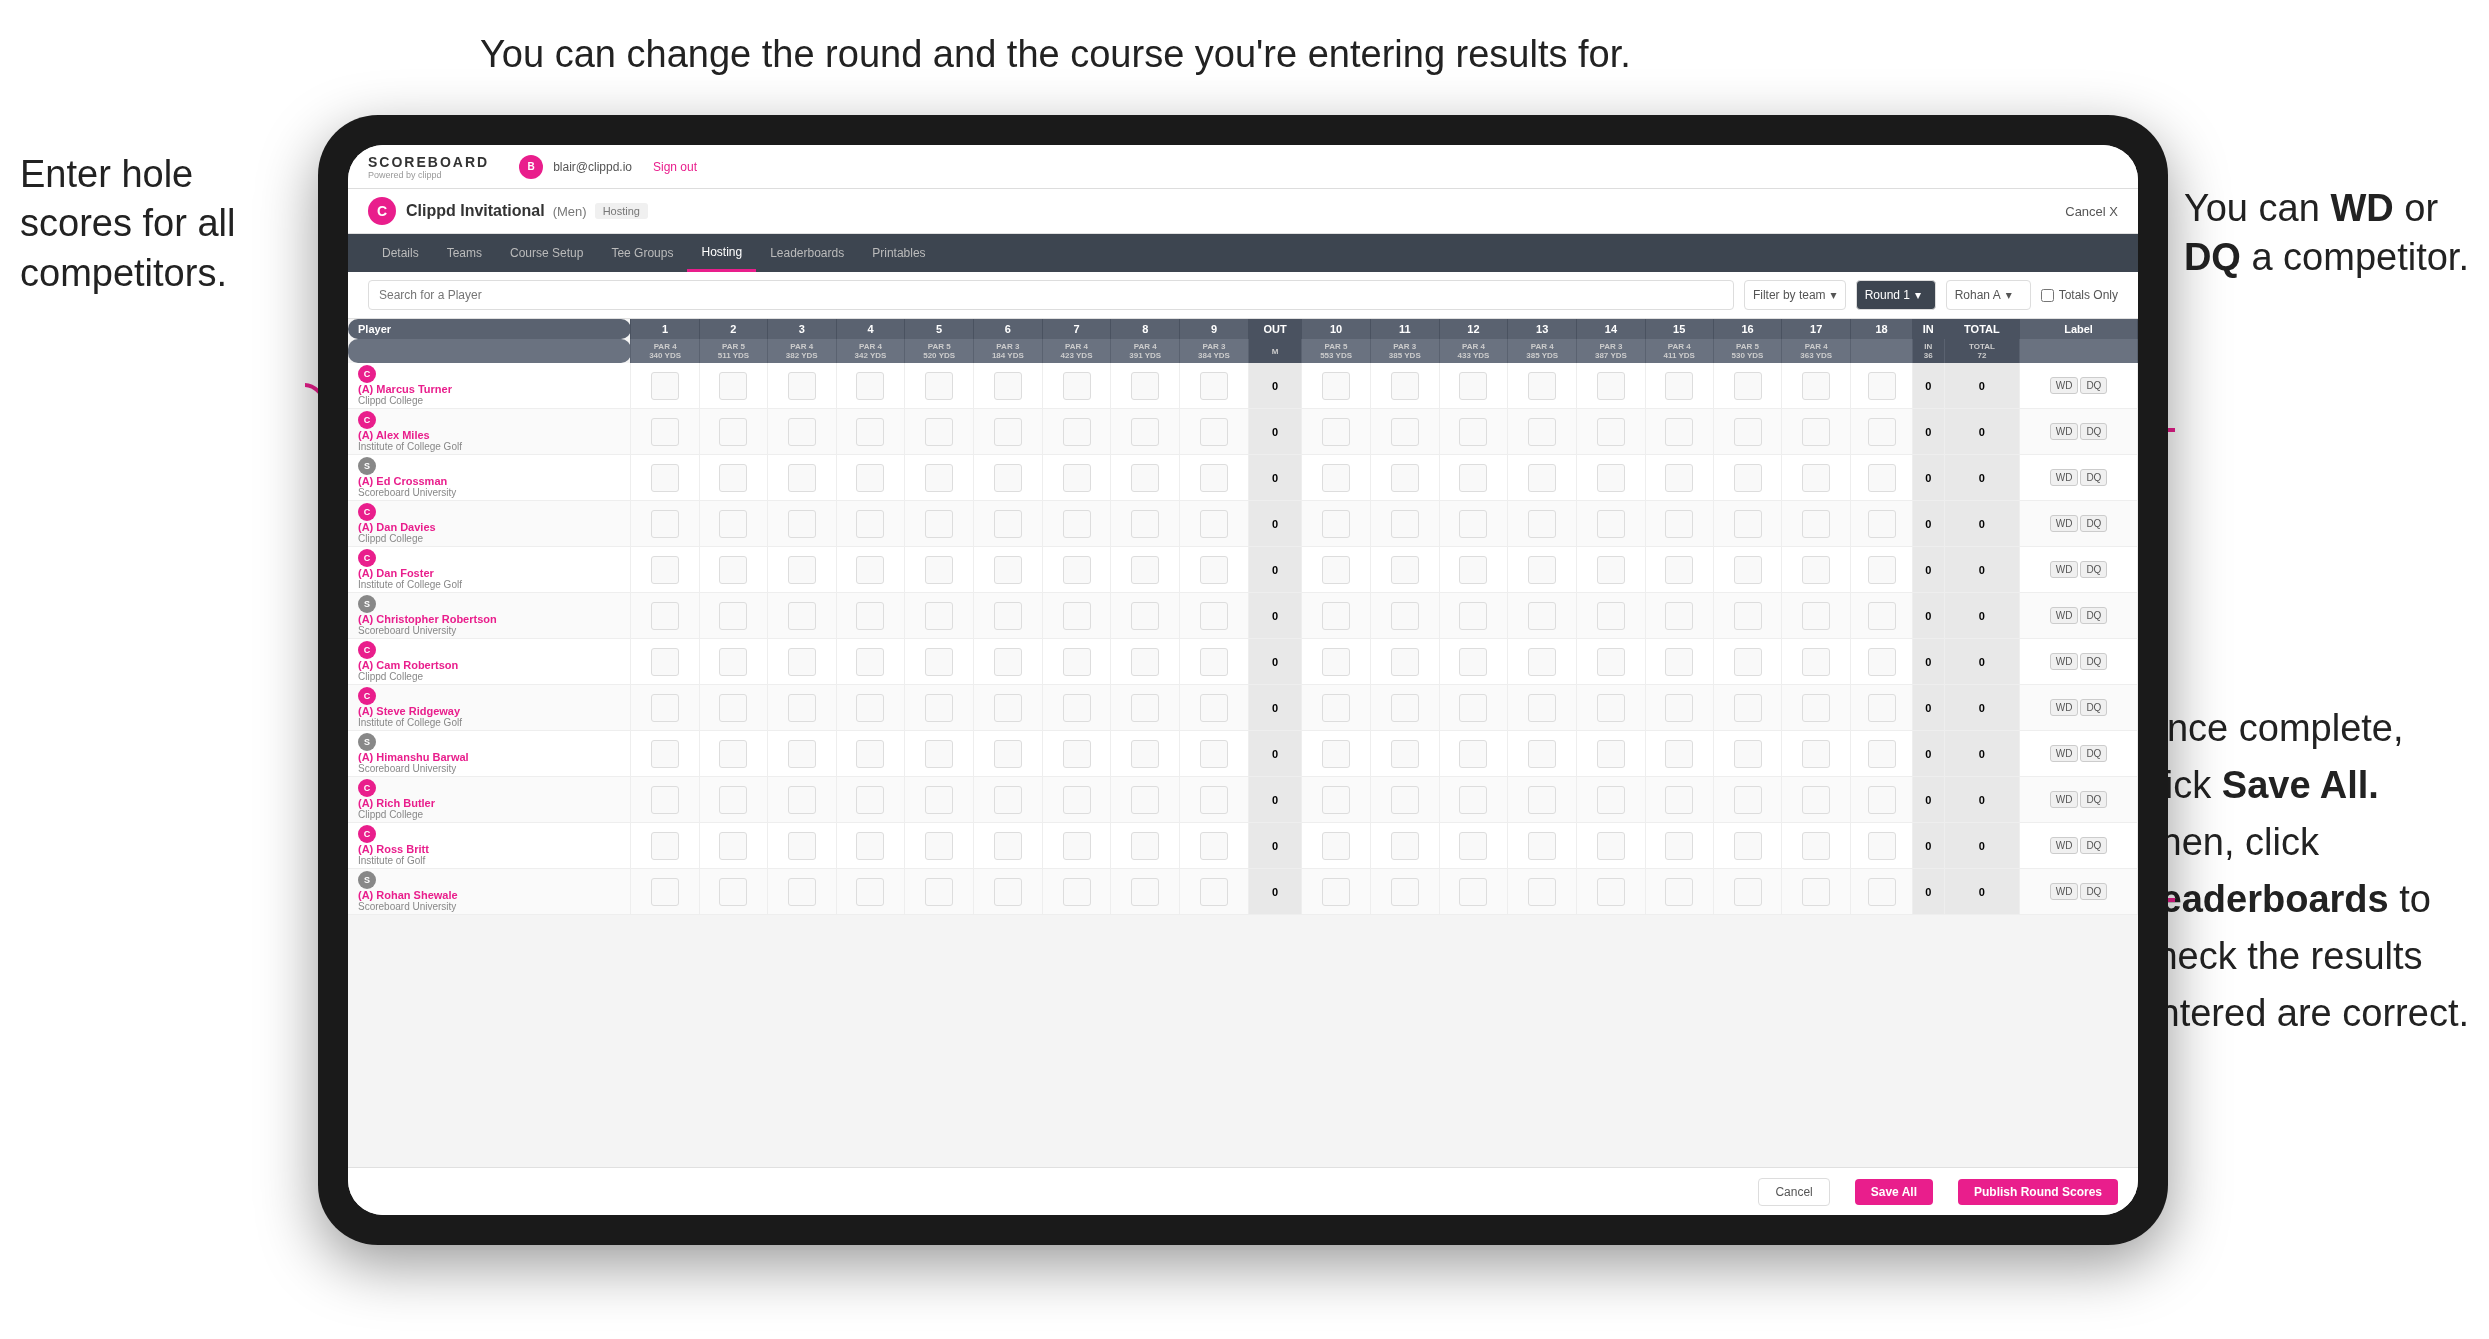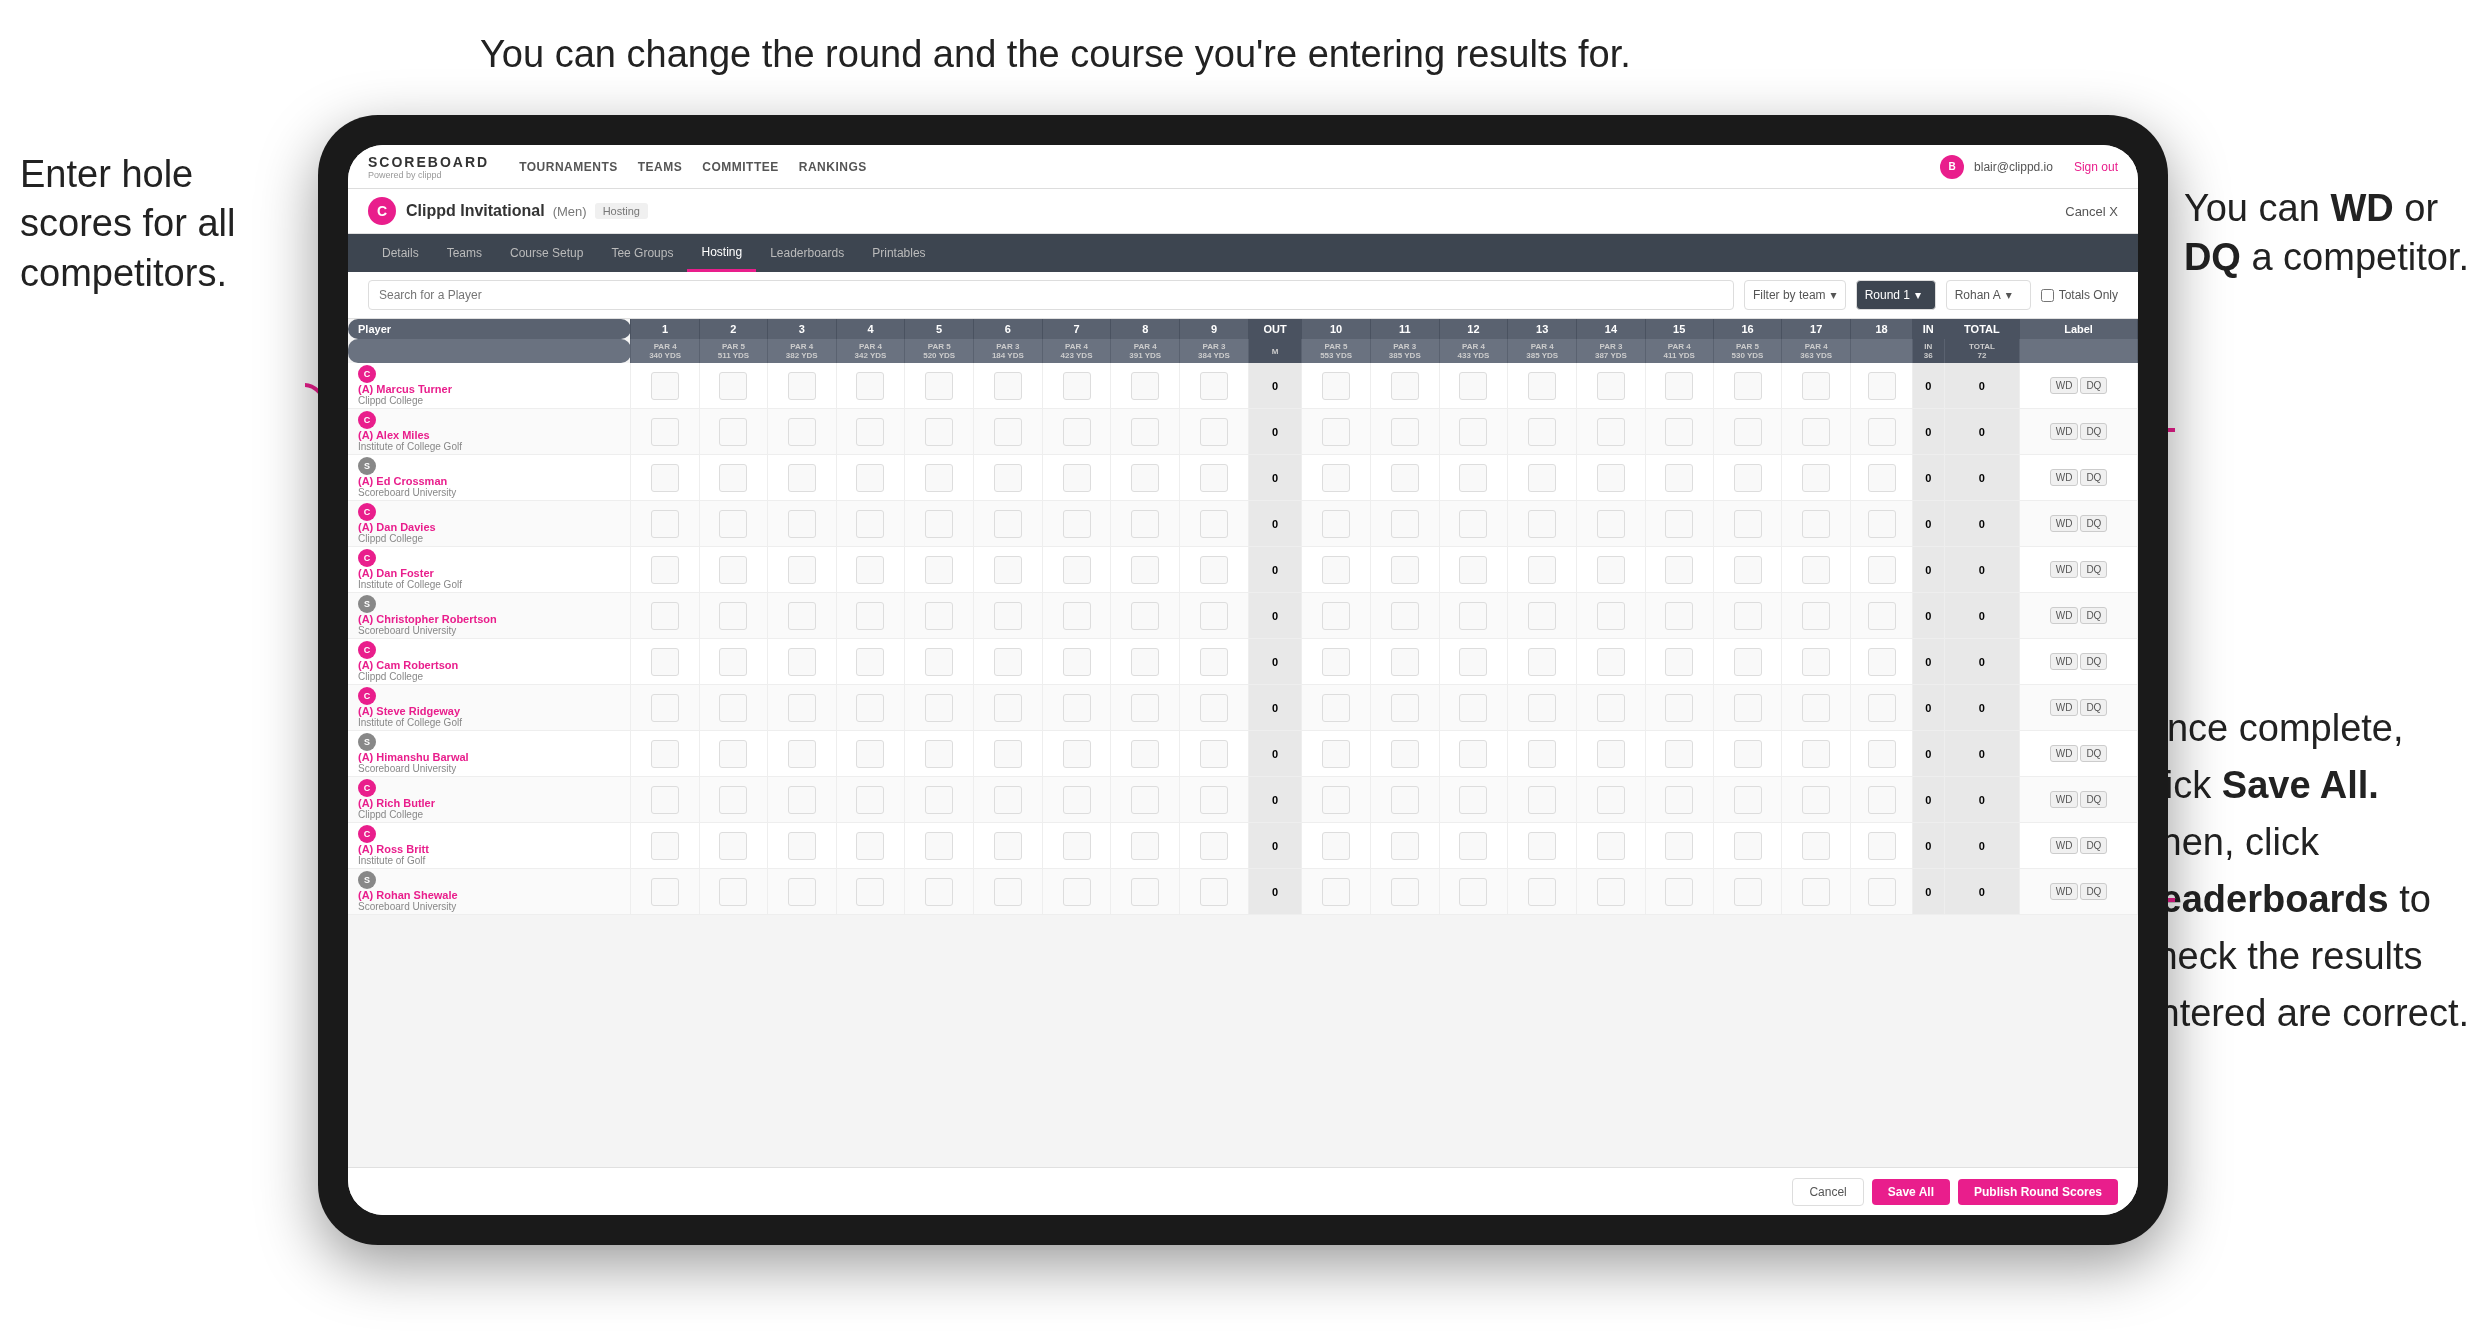--- a/index.html
+++ b/index.html
@@ -429,21 +429,21 @@
     }
 
     
     .action-bar {
       background: #fff;
       border-top: 1px solid #e0e0e0;
       padding: 10px 20px;
       display: flex;
       justify-content: flex-end;
       align-items: center;
-      gap: 8px;
+      gap: 25px;
       height: 48px;
     }
 
     .btn-cancel {
       background: #fff;
       border: 1px solid #ddd;
       border-radius: 4px;
       padding: 6px 16px;
       font-size: 12px;
       color: #555;
@@ -516,26 +516,20 @@
 </svg>
 
 <div class="tablet">
   <div class="tablet-screen">
     <div class="app-container">
 
       <div class="top-nav">
         <div class="scoreboard-logo">
           <span class="main-text">SCOREBOARD</span>
           <span class="sub-text">Powered by clippd</span>
-        </div>
-        <div class="nav-links">
-          <a class="nav-link">TOURNAMENTS</a>
-          <a class="nav-link">TEAMS</a>
-          <a class="nav-link">COMMITTEE</a>
-          <a class="nav-link">RANKINGS</a>
         </div>
         <div class="nav-right">
           <div class="user-avatar">B</div>
           <span>blair@clippd.io</span>
           <span style="cursor:pointer;color:#e91e8c;margin-left:11px;">Sign out</span>
         </div>
       </div>
 
       <div class="tournament-header">
         <div class="tournament-icon icon-clippd">C</div>

